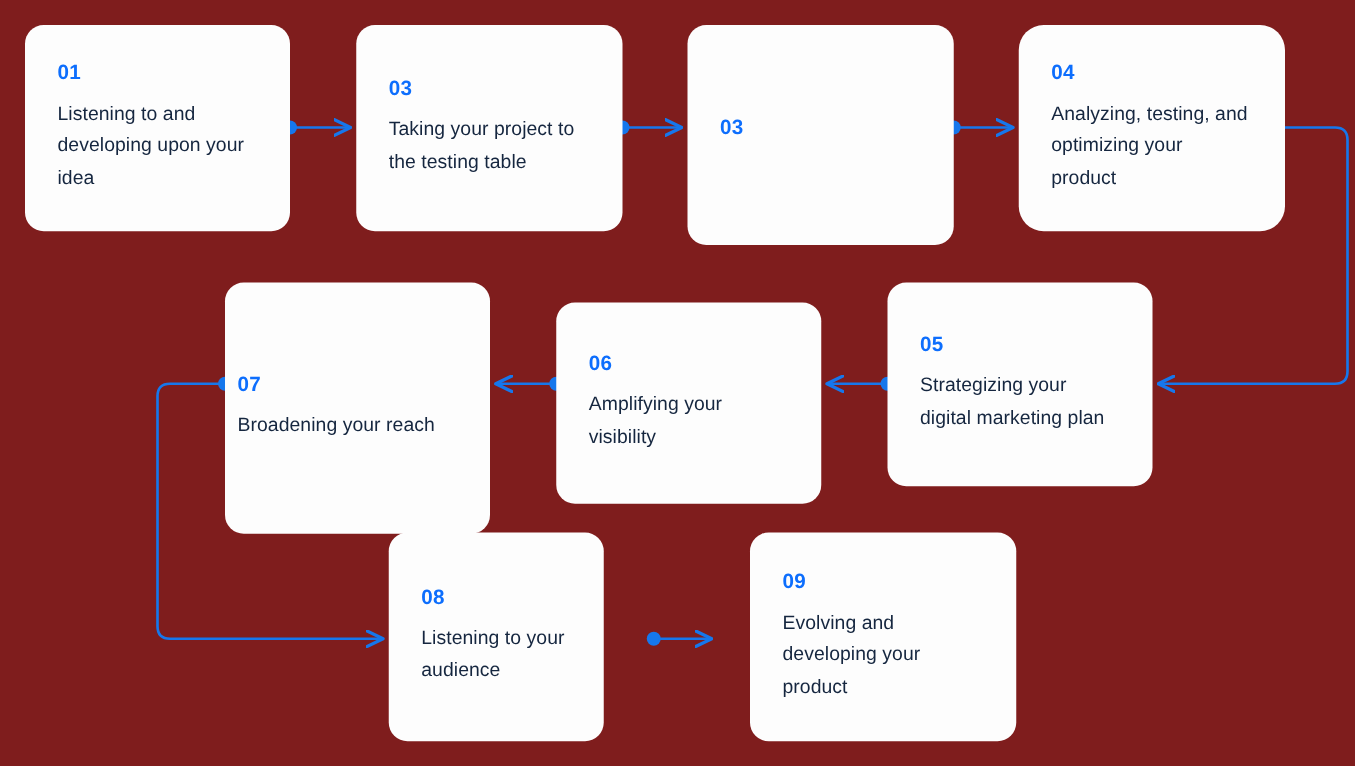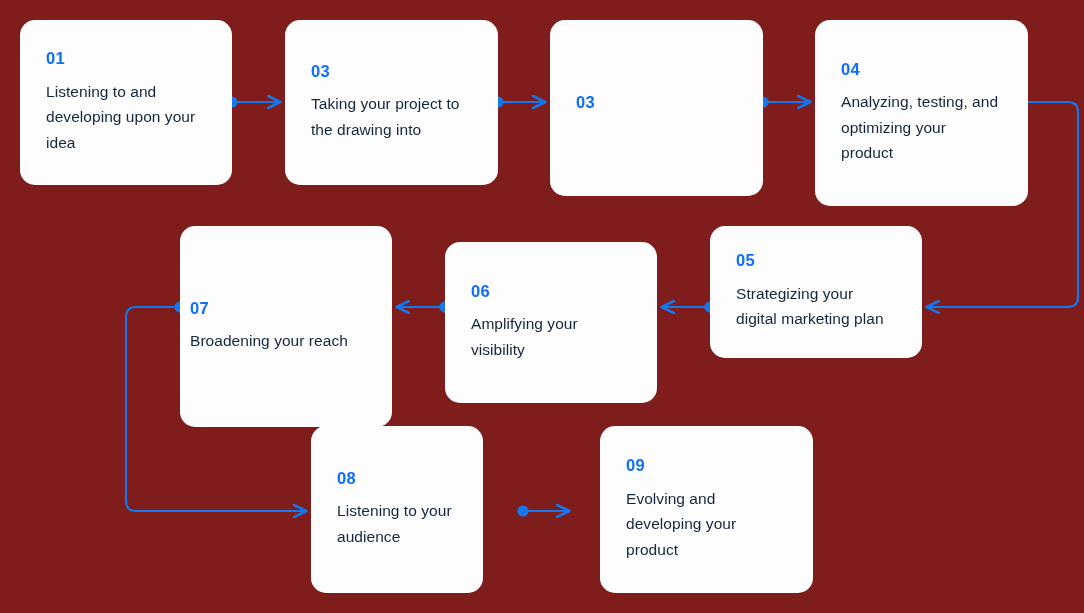--- a/index.html
+++ b/index.html
@@ -53,25 +53,25 @@
     color: #15263f;
     font-size: 15.5px;
     line-height: 25.5px;
     font-weight: 400;
     letter-spacing: 0.05px;
   }
   
   .c01 { left: 20px;  top: 20px;  width: 212px; height: 165px; }
   .c02 { left: 285px; top: 20px;  width: 213px; height: 165px; }
   .c03 { left: 550px; top: 20px;  width: 213px; height: 176px; }
-  .c04 { left: 815px; top: 20px;  width: 213px; height: 186px; }
+  .c04 { left: 815px; top: 20px;  width: 213px; height: 165px; border-radius: 20px; }
 
   .c07 { left: 180px; top: 226px; width: 212px; height: 201px; padding-left: 10px; }
   .c06 { left: 445px; top: 226px; width: 212px; height: 161px; margin-top: 16px; }
-  .c05 { left: 710px; top: 226px; width: 212px; height: 132px; }
+  .c05 { left: 710px; top: 226px; width: 212px; height: 163px; }
 
   .c08 { left: 311px; top: 426px; width: 172px; height: 167px; }
   .c09 { left: 600px; top: 426px; width: 213px; height: 167px; }
 </style>
 </head>
 <body>
 
 <div id="canvas">
 
   <svg id="connectors" viewBox="0 0 1084 613" width="1084" height="613">
@@ -128,21 +128,21 @@
     </g>
   </svg>
 
   <div class="card c01">
     <div class="card-number">01</div>
     <div class="card-text">Listening to and developing upon your idea</div>
   </div>
 
   <div class="card c02">
     <div class="card-number">03</div>
-    <div class="card-text">Taking your project to the drawing into</div>
+    <div class="card-text">Taking your project to the testing table</div>
   </div>
 
   <div class="card c03">
     <div class="card-number">03</div>
   </div>
 
   <div class="card c04">
     <div class="card-number">04</div>
     <div class="card-text">Analyzing, testing, and optimizing your product</div>
   </div>

